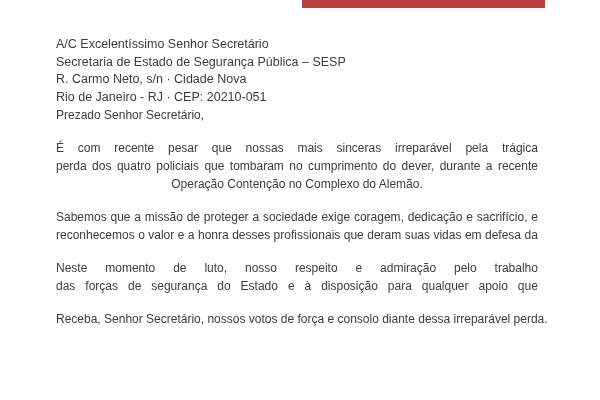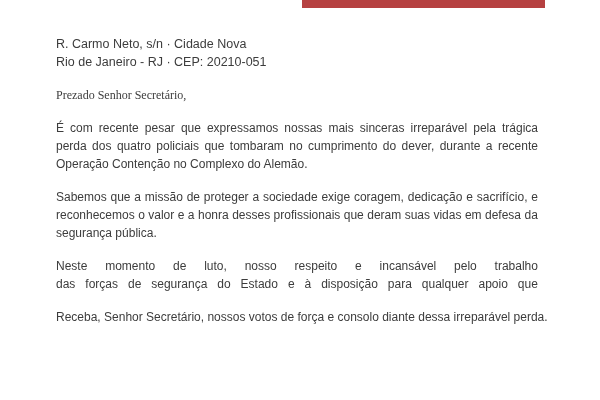--- a/index.html
+++ b/index.html
@@ -33,67 +33,66 @@
     color: var(--text, #3c3c3c);
   }
   .recipient-block {
     font-size: 12.5px;
     line-height: 17.5px;
   }
   .h-line {
     white-space: nowrap;
   }
   .salutation {
-    margin-top: 15px;
     font-size: 12px;
     line-height: 18px;
     white-space: nowrap;
-    font-family: Liberation Serif, serif;
   }
   .paragraph {
     margin-top: 15px;
     font-size: 12px;
     line-height: 18px;
   }
   .line {
     height: 18px;
     line-height: 18px;
   }
   .line.justified {
     display: flex;
     justify-content: space-between;
   }
   .line.justified span {
     white-space: pre;
   }
   .line.last {
-    text-align: left;
+    text-align: center;
     white-space: nowrap;
   }
 </style>
 </head>
 <body>
 
 <div class="page">
   <div class="redaction-bar"></div>
   <div class="letter">
     <div class="recipient-block" id="recipient-block">
+        <div class="h-line">A/C Excelentíssimo Senhor Secretário</div>
+        <div class="h-line">Secretaria de Estado de Segurança Pública – SESP</div>
         <div class="h-line">R. Carmo Neto, s/n · Cidade Nova</div>
         <div class="h-line">Rio de Janeiro - RJ · CEP: 20210-051</div>
       </div>
     <div class="salutation">Prezado Senhor Secretário,</div>
     <div id="paragraphs">
         <div class="paragraph">
           <div class="line justified">
             <span>É</span>
             <span>com</span>
             <span>recente</span>
             <span>pesar</span>
             <span>que</span>
-            <span>expressamos</span>
             <span>nossas</span>
             <span>mais</span>
             <span>sinceras</span>
             <span>irreparável</span>
             <span>pela</span>
             <span>trágica</span>
           </div>
           <div class="line justified">
             <span>perda</span>
             <span>dos</span>
@@ -138,32 +137,31 @@
             <span>desses</span>
             <span>profissionais</span>
             <span>que</span>
             <span>deram</span>
             <span>suas</span>
             <span>vidas</span>
             <span>em</span>
             <span>defesa</span>
             <span>da</span>
           </div>
-          <div class="line last">segurança pública.</div>
         </div>
         <div class="paragraph">
           <div class="line justified">
             <span>Neste</span>
             <span>momento</span>
             <span>de</span>
             <span>luto,</span>
             <span>nosso</span>
             <span>respeito</span>
             <span>e</span>
-            <span>incansável</span>
+            <span>admiração</span>
             <span>pelo</span>
             <span>trabalho</span>
           </div>
           <div class="line justified">
             <span>das</span>
             <span>forças</span>
             <span>de</span>
             <span>segurança</span>
             <span>do</span>
             <span>Estado</span>

